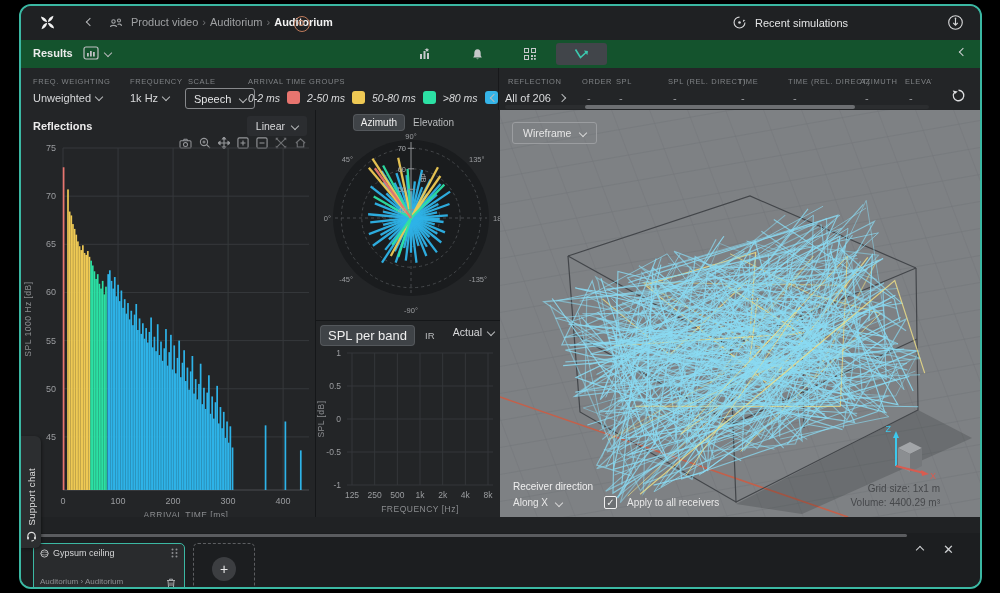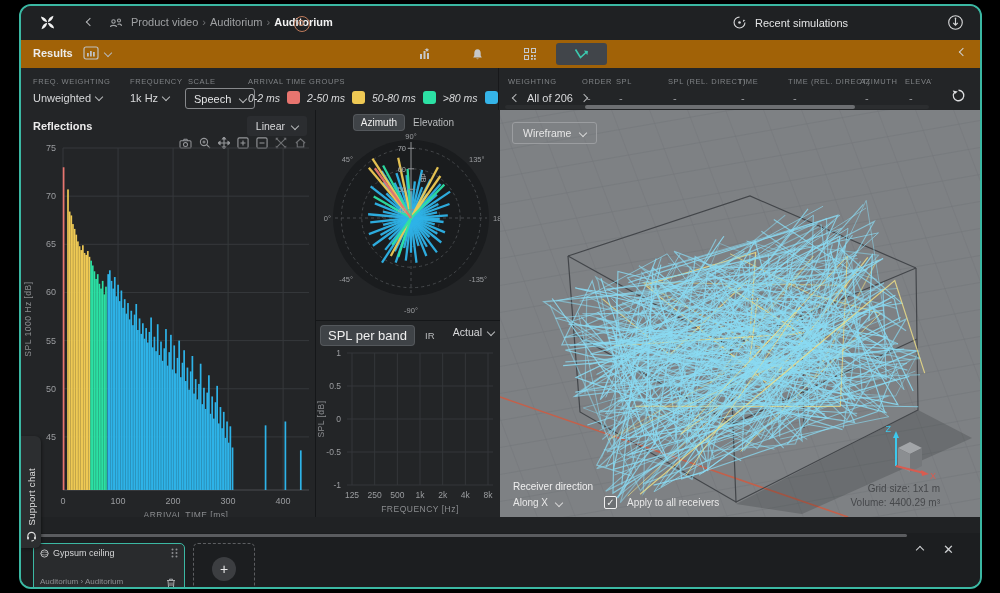--- a/index.html
+++ b/index.html
@@ -13,21 +13,21 @@
   .crumb b{color:#f2f2f2;font-weight:700;}
   .sep{color:#6f7173;margin:0 4px;}
   .chev{display:inline-block;width:5px;height:5px;border-right:1.5px solid #b6b8ba;border-bottom:1.5px solid #b6b8ba;}
   .chev.down{transform:rotate(45deg);margin-left:5px;vertical-align:2px;}
   .chev.left{transform:rotate(135deg);}
   .chev.right{transform:rotate(-45deg);}
   .badge{display:inline-block;width:14px;height:14px;border:1.5px solid #c07a5a;border-radius:50%;position:relative;}
   .badge i{position:absolute;left:3px;top:3px;width:4px;height:4px;border:1.5px solid #c07a5a;border-radius:50%;}
   .toptext{font-size:11px;color:#e3e4e5;}
   
-  .resultsbar{position:absolute;left:0;top:34px;width:100%;height:28px;background:#a16207;border-bottom:2px solid #c2410c;}
+  .resultsbar{position:absolute;left:0;top:34px;width:100%;height:28px;background:#14532d;border-bottom:2px solid #c2410c;}
   .rlabel{font-size:11px;font-weight:700;color:#ececec;}
   .viewbtns{position:absolute;left:379px;top:3px;display:flex;gap:1px;}
   .vbtn{width:51px;height:22px;display:flex;align-items:center;justify-content:center;border-radius:3px;}
   .vbtn.active{background:#41454a;}
   
   .filterbar{position:absolute;left:0;top:62px;width:100%;height:42px;background:#232527;border-bottom:1px solid #141517;}
   .flabel{position:absolute;top:9px;font-size:7.5px;letter-spacing:.6px;color:#7f8285;white-space:nowrap;}
   .fvalue{position:absolute;top:24px;font-size:11px;color:#d9dadc;white-space:nowrap;}
   .fdash{position:absolute;top:24px;font-size:11px;color:#9b9da0;}
   .swgroup{position:absolute;left:227px;top:23px;display:flex;align-items:center;gap:7px;font-style:italic;}
@@ -221,22 +221,22 @@
       <span class="lab">2-50 ms</span>
       <span class="sw" style="background: rgb(238, 201, 84);"></span>
       <span class="lab">50-80 ms</span>
       <span class="sw" style="background: rgb(44, 224, 164);"></span>
       <span class="lab">&gt;80 ms</span>
       <span class="sw" style="background: rgb(53, 180, 232);"></span>
     </div>
 
     <div class="abs" style="left:477px;top:0;width:1px;height:42px;background:#17181a;"></div>
 
-    <span class="flabel" style="left:487px;">WEIGHTING</span>
-    <div class="fvalue" style="left:492px;display:flex;align-items:center;gap:8px;">
+    <span class="flabel" style="left:487px;">REFLECTION</span>
+    <div class="fvalue" style="left:470px;display:flex;align-items:center;gap:8px;">
       <span class="chev left"></span>
       <span>All of 206</span>
       <span class="chev right"></span>
     </div>
 
     <span class="flabel" style="left:561px;">ORDER</span>
     <span class="fdash" style="left:566px;">-</span>
     <span class="flabel" style="left:595px;">SPL</span>
     <span class="fdash" style="left:598px;">-</span>
     <span class="flabel" style="left:647px;">SPL (REL. DIRECT)</span>

